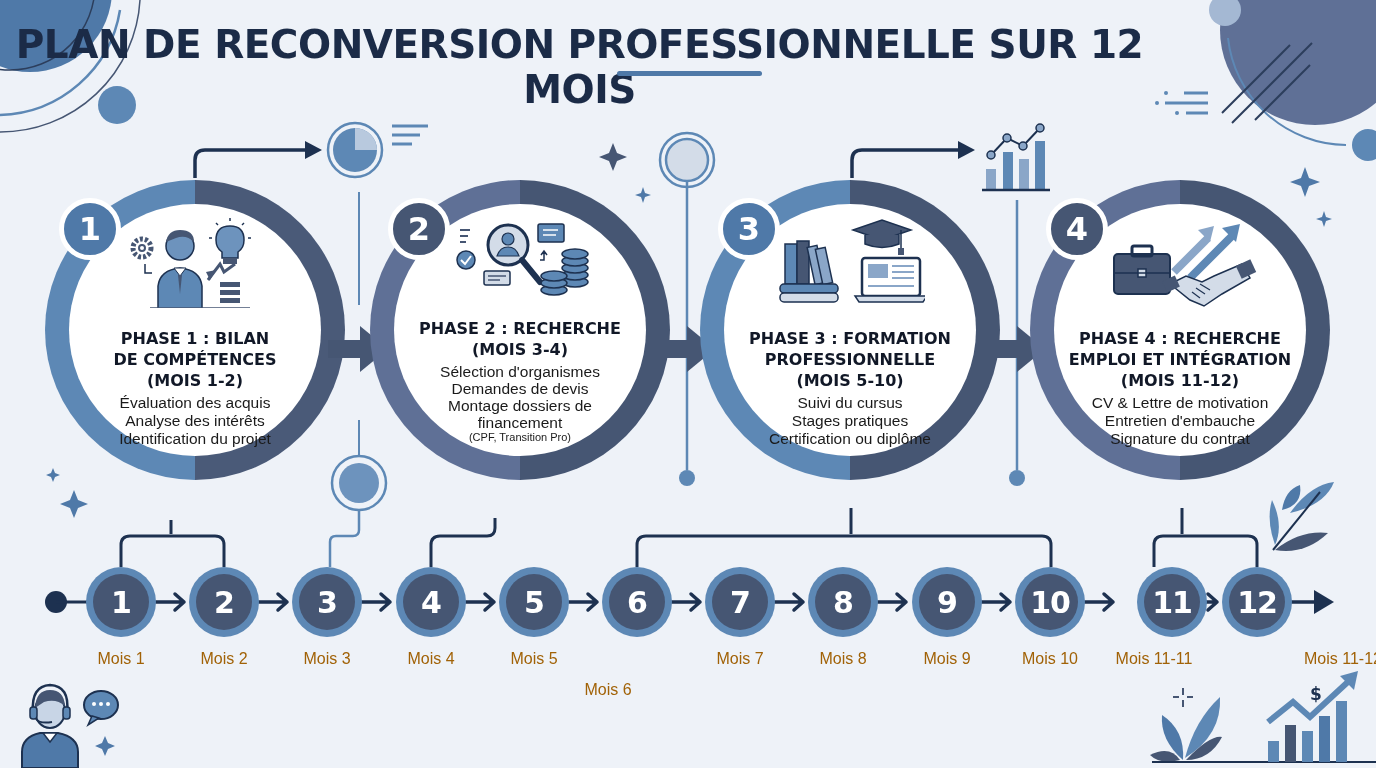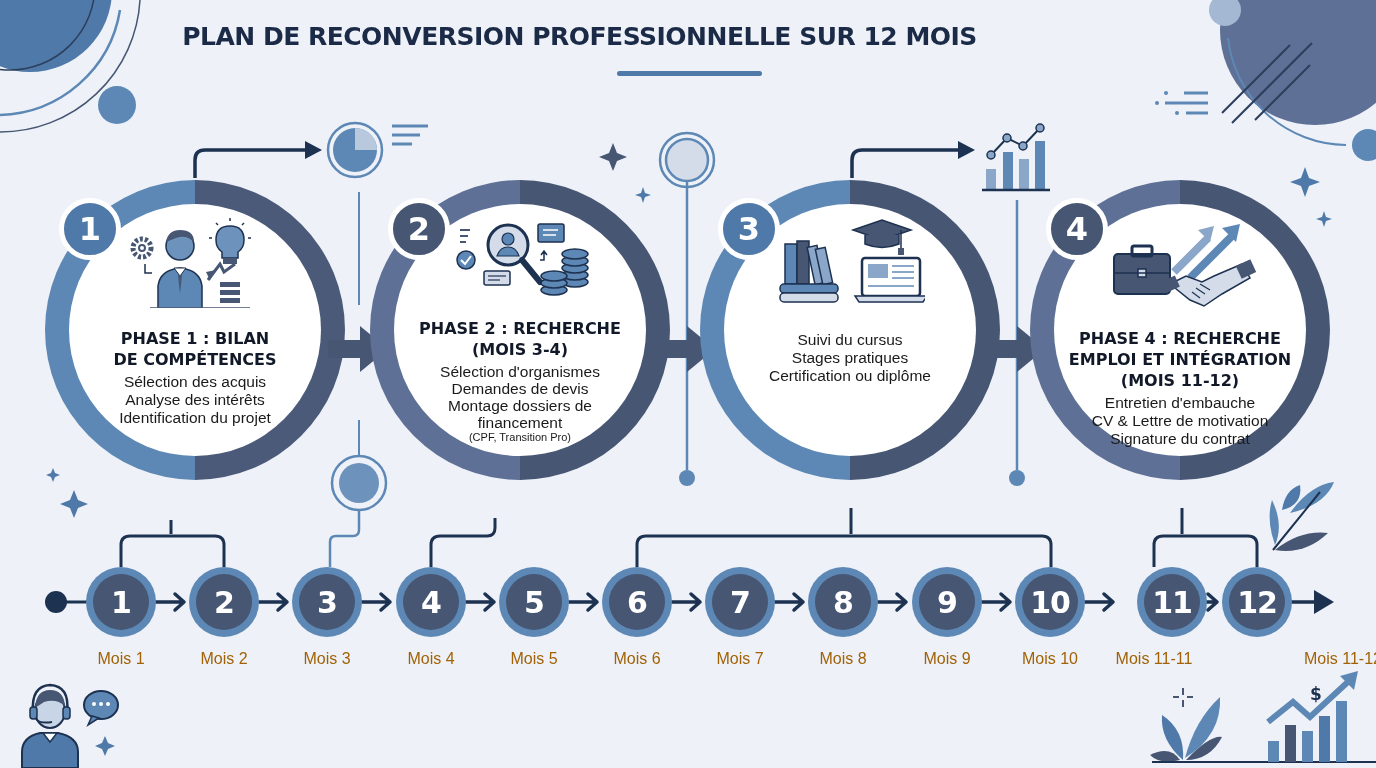--- a/index.html
+++ b/index.html
@@ -1,17 +1,17 @@
 <!DOCTYPE html>
 <html><head>
 <meta charset="utf-8">
 <style>
   html, body { margin:0; padding:0; }
   body { width:1376px; height:768px; overflow:hidden; background:#eef2f8; font-family:"Liberation Sans", sans-serif; position:relative; }
-  .title { position:absolute; left:0; width:1159px; top:22px; text-align:center; font-family:"DejaVu Sans", sans-serif; font-weight:bold; font-size:25px; color:#1b2b47; letter-spacing:-0.5px; }
+  .title { position:absolute; left:0; width:1159px; top:22px; text-align:center; font-family:"DejaVu Sans", sans-serif; font-weight:bold; font-size:39px; color:#1b2b47; letter-spacing:-0.5px; }
   .title-underline { position:absolute; left:617px; top:71px; width:145px; height:5px; border-radius:3px; background:#4f79a8; }
   svg.bg { position:absolute; left:0; top:0; }
   .phase { position:absolute; width:300px; height:300px; }
   .phase .ring { position:absolute; inset:0; border-radius:50%; }
   .phase .inner { position:absolute; left:24px; top:24px; width:252px; height:252px; border-radius:50%; background:#ffffff; }
   .badge { position:absolute; left:-4px; top:0px; width:62px; height:62px; border-radius:50%; border:5px solid #ffffff; color:#fff; font-family:"DejaVu Sans", sans-serif; font-weight:bold; font-size:32px; display:flex; align-items:center; justify-content:center; box-sizing:border-box; }
   .phase-text { position:absolute; left:40px; width:220px; text-align:center; }
   .phase-title { font-family:"DejaVu Sans", sans-serif; font-weight:bold; font-size:16px; line-height:21px; color:#111827; }
   .phase-items { margin-top:3px; font-family:"Liberation Sans", sans-serif; font-size:15.5px; line-height:18px; color:#1a1a1a; }
   .phase-note { font-size:11px; line-height:13px; }
@@ -209,23 +209,24 @@
     <path d="M 88 62 L 100 46 L 104 54 L 115 46" fill="none" stroke="#465673" stroke-width="3"></path>
     <polygon points="86,54 96,52 90,62" fill="#465673"></polygon>
     <rect x="100" y="64" width="20" height="5" fill="#465673"></rect>
     <rect x="100" y="72" width="20" height="5" fill="#465673"></rect>
     <rect x="100" y="80" width="20" height="5" fill="#465673"></rect>
   </svg>
   <div class="phase-text" style="top:148px;">
     <div class="phase-title">
       <div>PHASE 1 : BILAN</div>
       <div>DE COMPÉTENCES</div>
+      <div>(MOIS 1-2)</div>
     </div>
     <div class="phase-items">
-      <div>Sélection des acquis</div>
+      <div>Évaluation des acquis</div>
       <div>Analyse des intérêts</div>
       <div>Identification du projet</div>
     </div>
   </div>
 </div>
 
 <svg class="big-arrow" style="left:328px; top:326px;" width="62" height="46">
   <rect x="0" y="14" width="34" height="18" fill="#465673"></rect>
   <polygon points="32,0 60,23 32,46" fill="#465673"></polygon>
 </svg>
@@ -303,20 +304,25 @@
     <rect x="93" y="48" width="20" height="14" fill="#8aa6c8"></rect>
     <g stroke="#8aa6c8" stroke-width="2">
         <line x1="117" y1="50" x2="139" y2="50"></line>
         <line x1="117" y1="56" x2="139" y2="56"></line>
         <line x1="117" y1="62" x2="139" y2="62"></line>
         <line x1="93" y1="70" x2="139" y2="70"></line>
       </g>
     <path d="M 80 80 L 152 80 L 148 86 L 84 86 Z" fill="#d3dce8" stroke="#1d3150" stroke-width="1.5"></path>
   </svg>
   <div class="phase-text" style="top:148px;">
+    <div class="phase-title">
+      <div>PHASE 3 : FORMATION</div>
+      <div>PROFESSIONNELLE</div>
+      <div>(MOIS 5-10)</div>
+    </div>
     <div class="phase-items">
       <div>Suivi du cursus</div>
       <div>Stages pratiques</div>
       <div>Certification ou diplôme</div>
     </div>
   </div>
 </div>
 
 <svg class="big-arrow" style="left:985px; top:326px;" width="62" height="46">
   <rect x="0" y="14" width="34" height="18" fill="#465673"></rect>
@@ -345,22 +351,22 @@
         <path d="M 90 62 L 100 68"></path>
       </g>
   </svg>
   <div class="phase-text" style="top:148px; left:30px; width:240px;">
     <div class="phase-title">
       <div>PHASE 4 : RECHERCHE</div>
       <div>EMPLOI ET INTÉGRATION</div>
       <div>(MOIS 11-12)</div>
     </div>
     <div class="phase-items">
+      <div>CV &amp; Lettre de motivation</div>
       <div>Entretien d'embauche</div>
-      <div>CV &amp; Lettre de motivation</div>
       <div>Signature du contrat</div>
     </div>
   </div>
 </div>
 
 <div class="month" style="left:86px;">
     <div class="core">1</div>
   </div>
 <div class="month" style="left:189px;">
     <div class="core">2</div>
@@ -394,19 +400,19 @@
   </div>
 <div class="month" style="left:1222px;">
     <div class="core">12</div>
   </div>
 
 <div class="month-label" style="left:66px;">Mois 1</div>
 <div class="month-label" style="left:169px;">Mois 2</div>
 <div class="month-label" style="left:272px;">Mois 3</div>
 <div class="month-label" style="left:376px;">Mois 4</div>
 <div class="month-label" style="left:479px;">Mois 5</div>
-<div class="month-label" style="left:582px;">Mois 6</div>
+<div class="month-label" style="left:553px;margin-top:31px;">Mois 6</div>
 <div class="month-label" style="left:685px;">Mois 7</div>
 <div class="month-label" style="left:788px;">Mois 8</div>
 <div class="month-label" style="left:892px;">Mois 9</div>
 <div class="month-label" style="left:995px;">Mois 10</div>
 <div class="month-label" style="left:1099px;">Mois 11-11</div>
 <div class="month-label" style="left:1272px;text-align:right;">Mois 11-12</div>
 
 </body></html>

